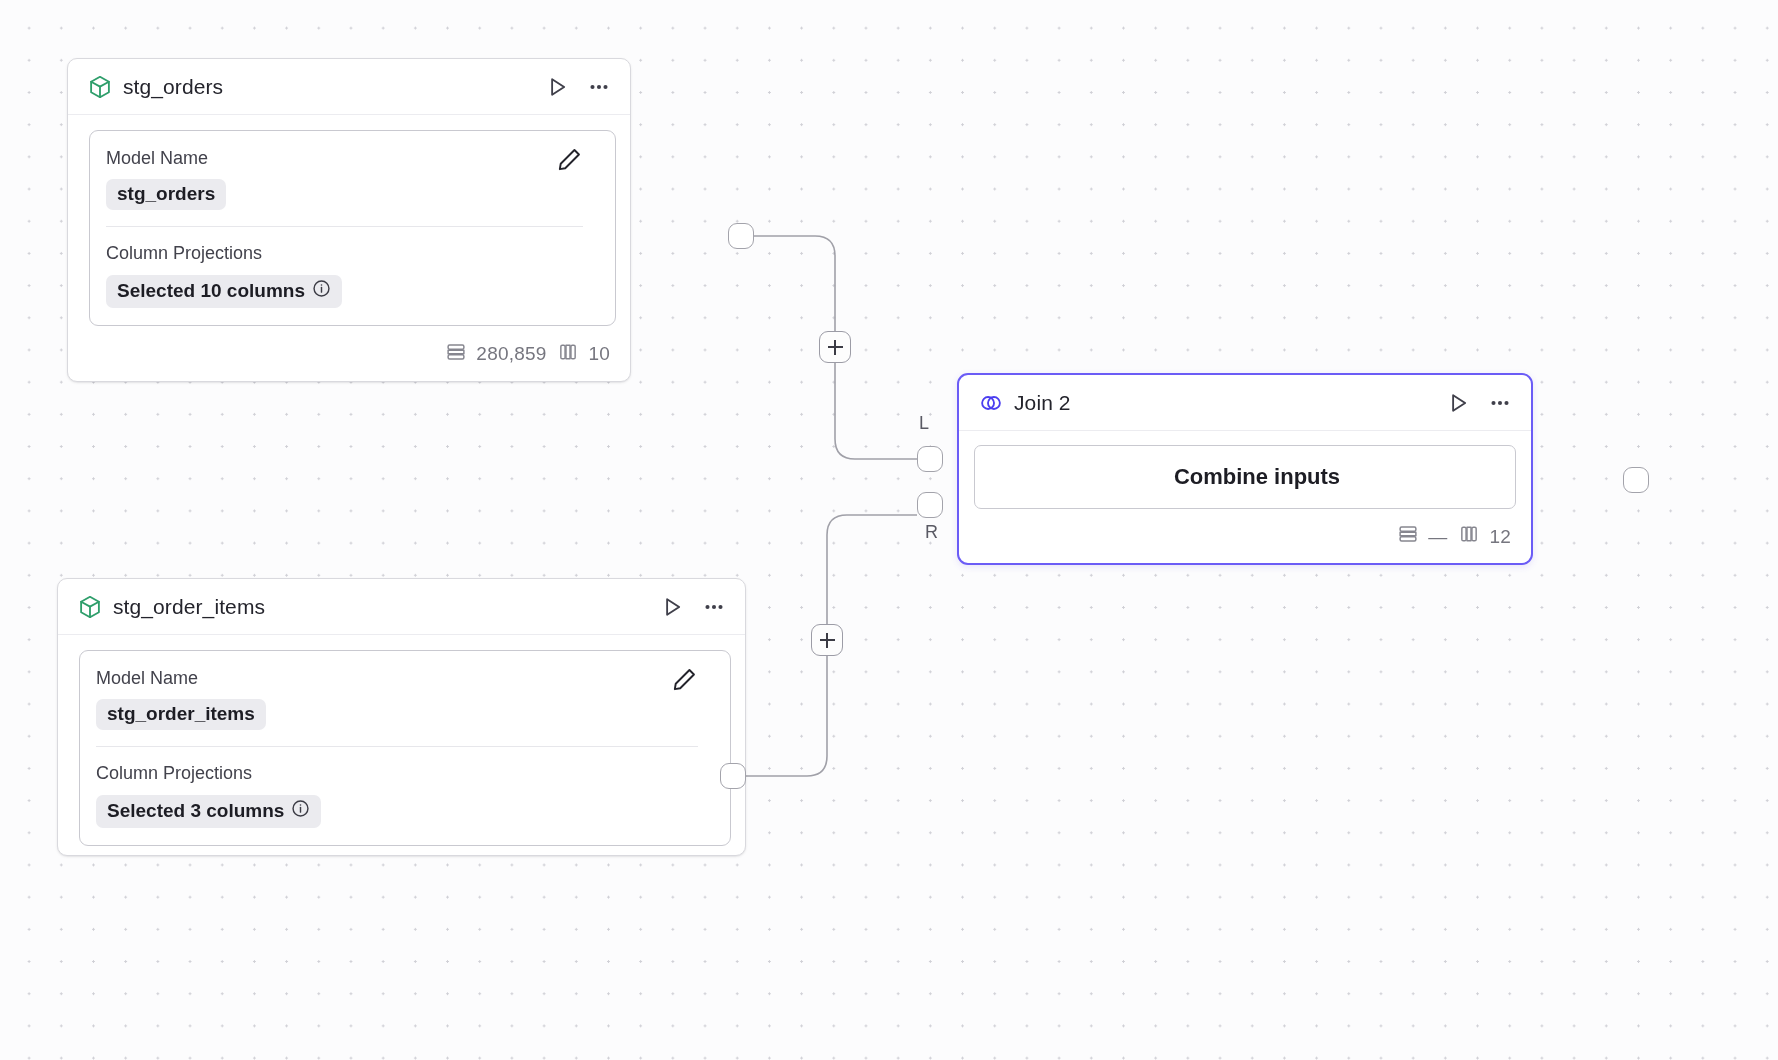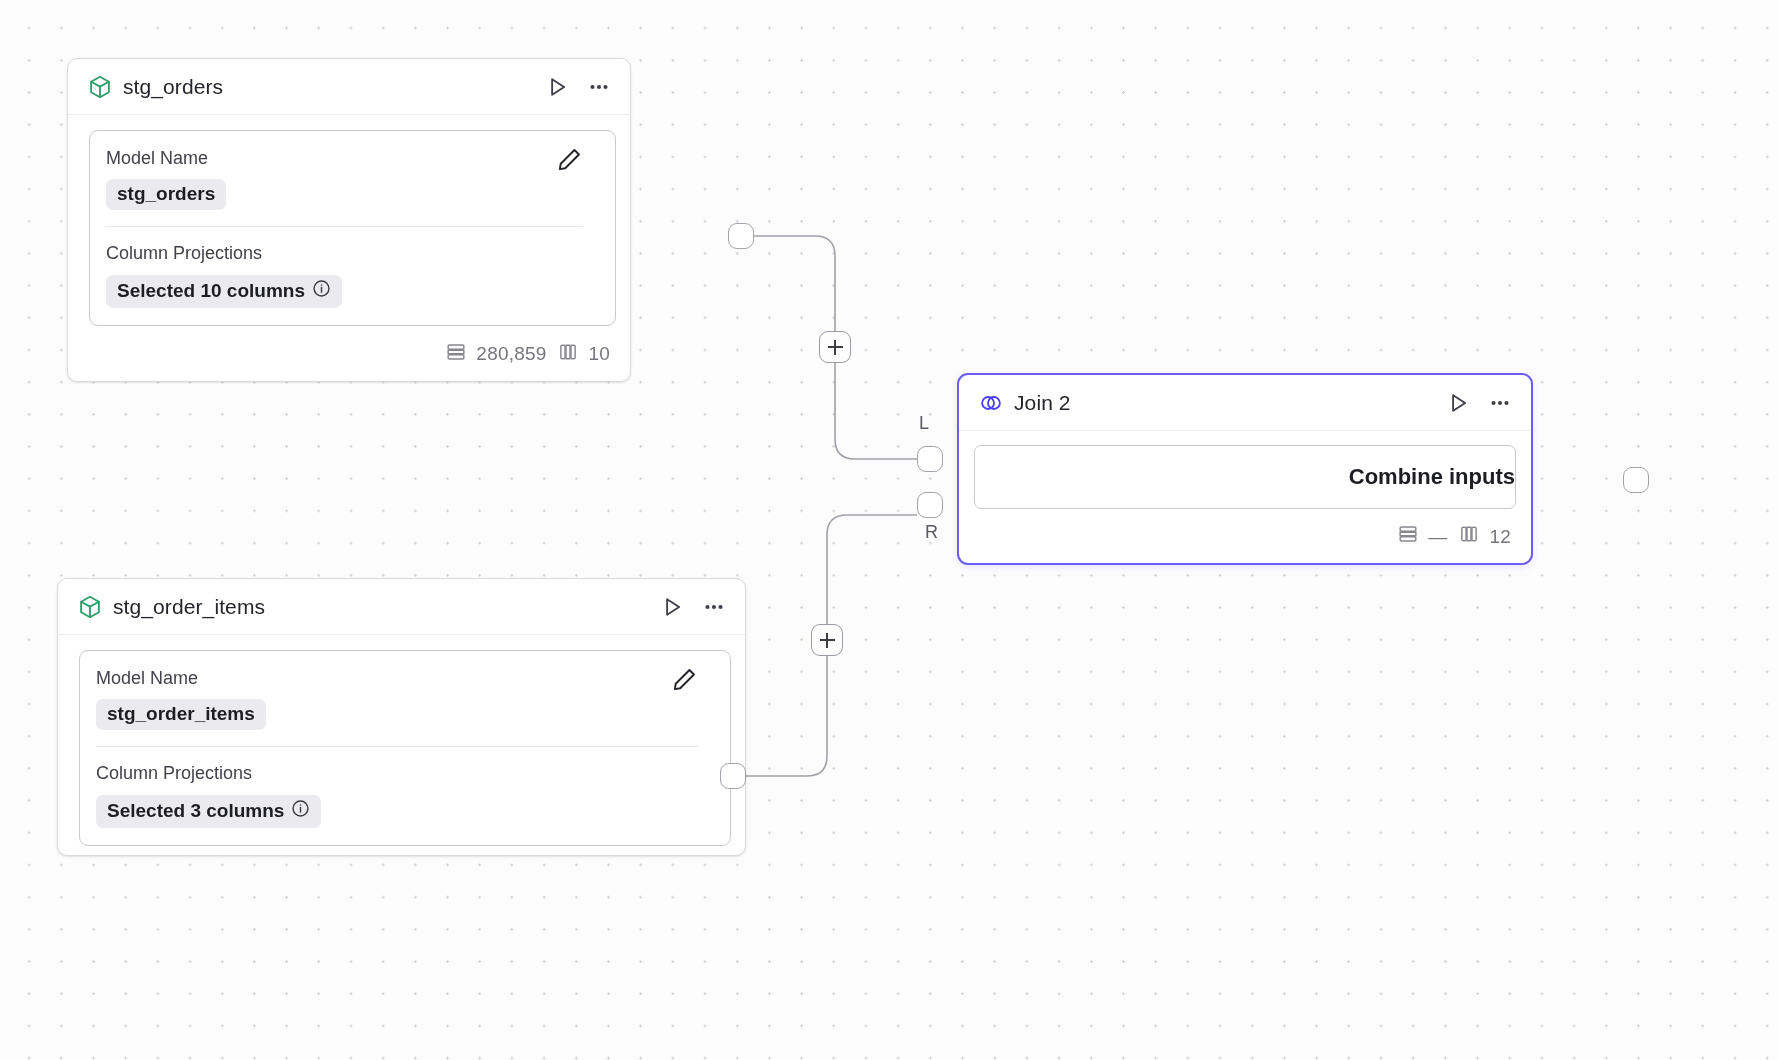--- a/index.html
+++ b/index.html
@@ -140,21 +140,21 @@
   .dash-val { font-size: 19px; line-height: 1; }
 
   
   .join-body { padding: 14px 15px 8px 15px; }
   .combine-box {
     border: 1px solid #c9c9d0;
     border-radius: 7px;
     height: 64px;
     display: flex;
     align-items: center;
-    justify-content: flex-end;
+    justify-content: center;
     font-size: 22px;
     font-weight: bold;
     color: #1d1d24;
     background: #fff;
     padding-left: 24px;
   }
 
   
   .port {
     position: absolute;

